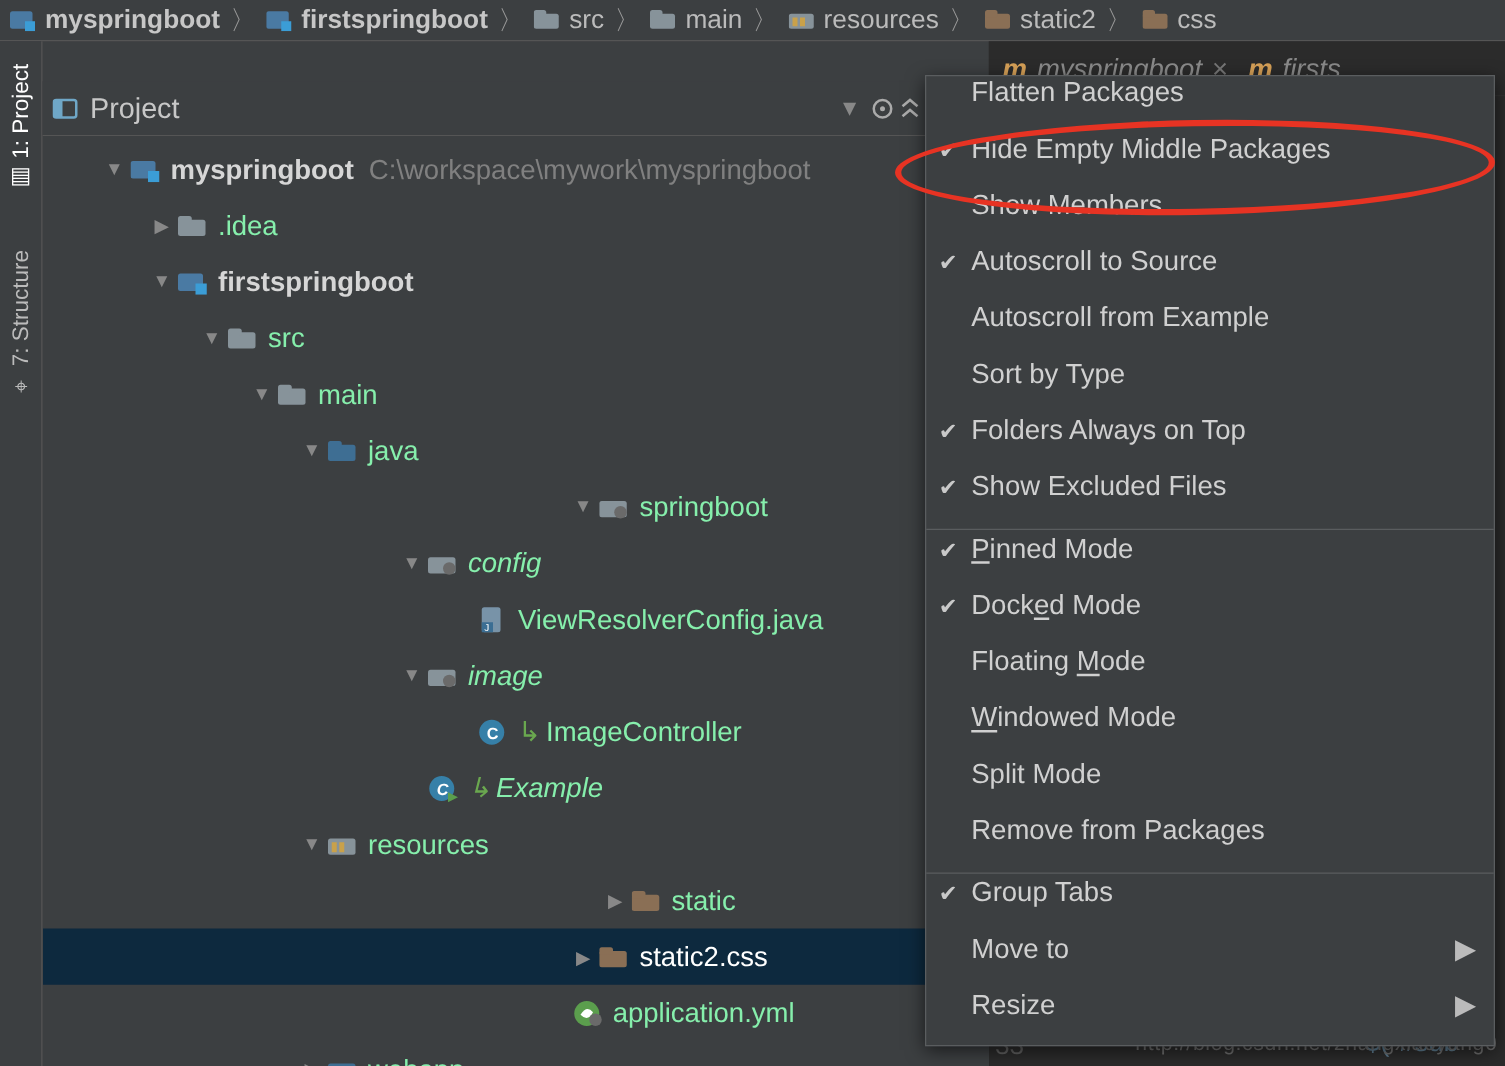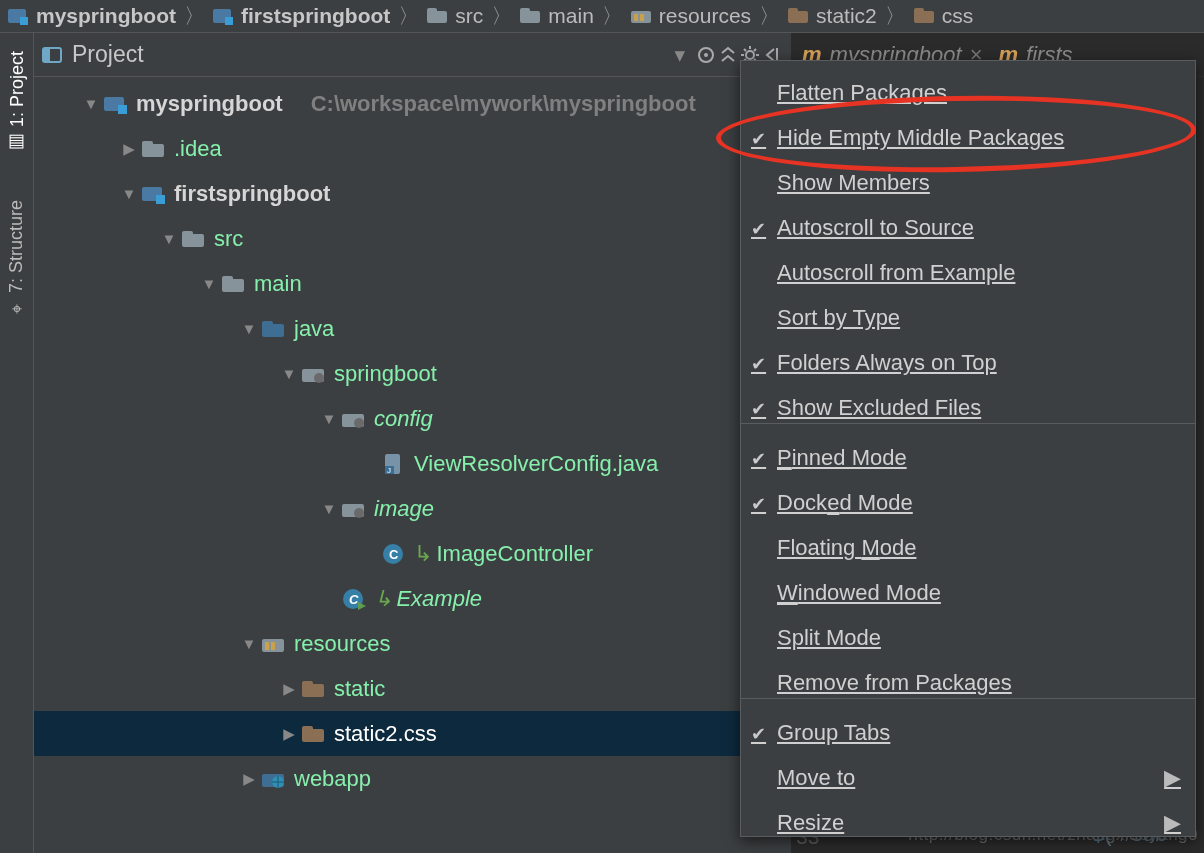--- a/index.html
+++ b/index.html
@@ -60,20 +60,21 @@
     border-right: 1px solid #2b2b2b;
     min-width: 0;
   }
   .pp-header {
     height: 44px;
     background: #3c3f41;
     border-bottom: 1px solid #555;
     display: flex; align-items: center;
     padding: 0 8px;
     color: #bbbbbb;
+    margin-top: 32px;
   }
   .pp-header .title { flex:1; display:flex; align-items:center; gap:8px; }
   .pp-header .hicon { width:22px; height:22px; display:inline-flex; align-items:center; justify-content:center; color:#aaa;}
   .pp-header .dropdown-arrow{ color:#888; margin-right: 10px;}
   .tree {
     flex:1; overflow:auto; padding: 4px 0 6px 0;
     background:#3c3f41;
     font-size: 22px;
   }
   .trow {
@@ -86,30 +87,30 @@
   .trow .arrow {
     width:22px; text-align:center; color:#888;
     font-size:15px;
   }
   .trow .arrow.down::before { content:"▼"; }
   .trow .arrow.right::before { content:"▶"; }
   .trow .arrow.none::before { content:""; }
   .trow .ficon { width:26px; height:22px; margin:0 6px 0 2px; display:inline-flex; align-items:center;}
   .trow .label { color:#86efac;}
   .trow .label.bold { font-weight:bold; color:#d6d6d6;}
-  .trow .extra { color:#808080; margin-left:28px; font-weight:bold;}
+  .trow .extra { color:#808080; margin-left:12px; font-weight:normal;}
   .trow.selected .label, .trow.selected .extra { color:#fff;}
 
   
   .ind0 {padding-left:46px;}
   .ind1 {padding-left:84px;}
   .ind2 {padding-left:124px;}
   .ind3 {padding-left:164px;}
   .ind4 {padding-left:204px;}
-  .ind5 {padding-left:244px;}
+  .ind5 {padding-left:244px;justify-content:center;}
   .ind6 {padding-left:284px;font-style:italic;}
   .ind7 {padding-left:324px;}
 
   
   .editorpeek {
     flex:1; min-width:0;
     background:#2b2b2b;
     position:relative;
   }
   .edtabs {
@@ -139,23 +140,22 @@
     position:absolute;
     top:60px; left:740px;
     width:456px;
     background:#3c3f41;
     border:1px solid #5a5d5f;
     box-shadow: 0 4px 14px rgba(0,0,0,.6);
     color:#d0d0d0;
     font-size:22px;
   }
   .popup .item {
-    height:45px; display:flex; align-items:flex-end;
+    height:45px; display:flex; align-items:flex-start;
     padding:0 14px 0 10px;
-    text-decoration:underline;
   }
   .popup .item .chk { width:26px; color:#c9c9c9;}
   .popup .item .chk.on::before{content:"✔"; font-size:18px;}
   .popup .item .txt { flex:1;}
   .popup .item .arrowr { color:#bbb;}
   .popup .sepline { height:1px; background:#5a5d5f; margin:2px 0;}
   .underline { text-decoration: underline; text-underline-offset: 3px;}
 
   
   .ellipse {
@@ -447,20 +447,31 @@
       <div class="trow ind5 selected">
         <span class="arrow right"></span>
         <span class="ficon">
             <svg width="24" height="20">
               <rect x="0" y="5" width="22" height="13" rx="2" fill="#8a6f55"></rect>
               <rect x="0" y="2" width="11" height="6" rx="2" fill="#8a6f55"></rect>
             </svg>
           </span>
         <span class="label">static2.css</span>
       </div>
+      <div class="trow ind5">
+        <span class="arrow none"></span>
+        <span class="ficon">
+            <svg width="24" height="22">
+              <circle cx="11" cy="11" r="10" fill="#5b9e4d"></circle>
+              <path d="M6 12 Q11 4 16 10 Q12 18 6 12" fill="#fff"></path>
+              <circle cx="18" cy="16" r="5" fill="#6a6a6a"></circle>
+            </svg>
+          </span>
+        <span class="label">application.yml</span>
+      </div>
       <div class="trow ind4">
         <span class="arrow right"></span>
         <span class="ficon">
             <svg width="24" height="20">
               <rect x="0" y="5" width="22" height="13" rx="2" fill="#3e6e93"></rect>
               <circle cx="16" cy="13" r="6" fill="#2f8fb5"></circle>
               <path d="M10 13h12M16 7v12" stroke="#1b5a77" stroke-width="1"></path>
             </svg>
           </span>
         <span class="label">webapp</span>

